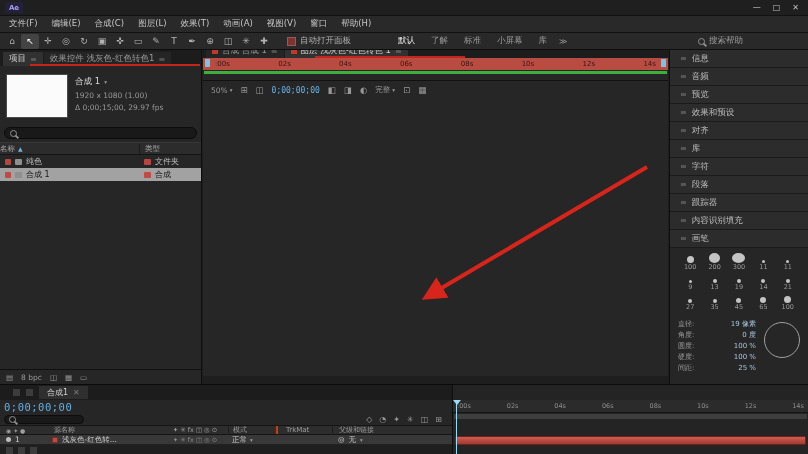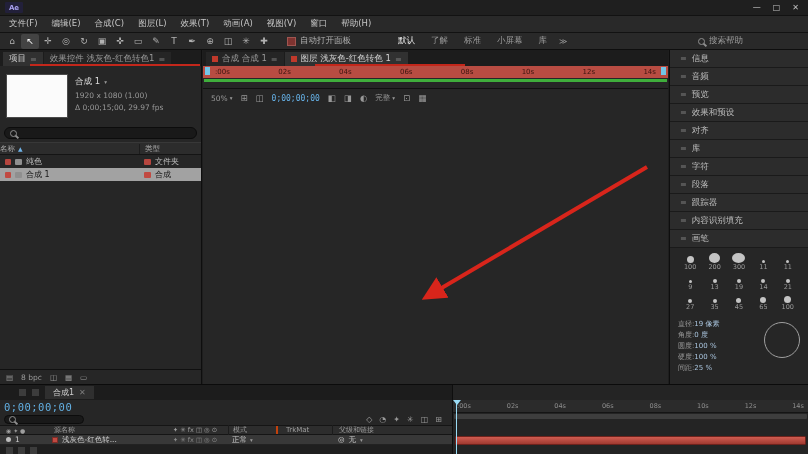--- a/index.html
+++ b/index.html
@@ -50,21 +50,21 @@
 .proj-row{height:13px;display:flex;align-items:center;font-size:8px;color:#bdbdbd;flex:none}
 .proj-row.selected{background:#a2a2a2;color:#161616}
 .row-name{flex:1;display:flex;align-items:center;gap:4px;padding-left:5px;overflow:hidden;white-space:nowrap}
 .row-type{width:62px;display:flex;align-items:center;gap:4px;padding-left:5px}
 .label-chip{width:6px;height:6px;border-radius:1px;background:#b5453e;flex:none}
 .type-icon{width:7px;height:6px;background:#8f8f8f;flex:none;border-radius:1px}
 .proj-fill{flex:1}
 .proj-footer{height:15px;background:#262626;border-top:1px solid #101010;display:flex;align-items:center;gap:8px;padding:0 6px;font-size:7.5px;color:#9a9a9a;flex:none}
 
 
-.center-panel{position:absolute;top:50px;left:203px;width:465px;height:334px;background:#262626;display:flex;flex-direction:column;z-index:1}
+.center-panel{position:absolute;top:42px;left:203px;width:465px;height:334px;background:#262626;display:flex;flex-direction:column;z-index:1}
 .red-dot{width:6px;height:6px;background:#c0392b;flex:none}
 .canvas{position:relative;flex:1;background:#777171;border:1px solid #151515;border-top:none}
 .layer-ruler{position:relative;height:12px;background:#b84c42;display:flex;align-items:center;justify-content:space-between;padding:0 12px;font-size:7px;color:#3a1410;flex:none}
 .ruler-handle{position:absolute;top:2px;width:5px;height:8px;background:#74c6e8}
 .green-line{height:3px;background:#3fae3c;margin:1px 1px 0 1px;flex:none}
 .viewer-toolbar{height:19px;margin-top:6px;background:#262626;border-top:1px solid #111;display:flex;align-items:center;gap:8px;padding:0 8px;font-size:7.5px;color:#989898;flex:none}
 .vt-group{display:flex;align-items:center;gap:2px;white-space:nowrap}
 .vt-icon{font-size:8.5px}
 .vt-timecode{color:#66b2e8;font-family:"DejaVu Sans Mono","Liberation Mono",monospace;font-size:8px}
 .dd-arrow{font-size:5.5px;color:#9a9a9a}
@@ -87,28 +87,28 @@
 
 
 .right-panel{position:absolute;top:50px;left:669px;width:139px;height:334px;background:#262626;border-left:1px solid #0e0e0e;display:flex;flex-direction:column;z-index:1}
 .rp-section{height:18px;flex:none;background:#2c2c2c;border-bottom:1px solid #1a1a1a;display:flex;align-items:center;gap:5px;padding-left:10px;font-size:8.5px;color:#bdbdbd}
 .brush-grid{display:grid;grid-template-columns:repeat(5,1fr);padding:5px 8px 2px 8px;row-gap:2px}
 .brush-cell{display:flex;flex-direction:column;align-items:center;justify-content:flex-end;gap:1px;height:18px}
 .brush-dot{background:#c4c4c4;border-radius:50%;width:5px;height:5px}
 .brush-num{font-size:6.5px;color:#9a9a9a;line-height:7px}
 .brush-bottom{display:flex;padding:6px 8px;gap:8px}
 .brush-params{flex:1;min-width:0}
-.bp-row{display:flex;font-size:7px;color:#9a9a9a;line-height:11px}
+.bp-row{display:flex;justify-content:space-between;font-size:7px;color:#9a9a9a;line-height:11px}
 .bp-val{color:#a9c4dd}
 .brush-preview{width:36px;height:36px;border:1px solid #9f9f9f;border-radius:50%;flex:none;margin-top:3px}
 
 
 .timeline{position:absolute;left:0;top:384px;width:808px;height:70px;background:#262626;border-top:1px solid #0b0b0b;z-index:1}
 .tl-left{position:absolute;left:0;top:0;width:453px;height:70px;border-right:1px solid #0e0e0e;display:flex;flex-direction:column}
-.tl-tabrow{height:15px;background:#1c1c1c;display:flex;align-items:center;gap:6px;padding:0 19px;flex:none}
+.tl-tabrow{height:15px;background:#1c1c1c;display:flex;align-items:center;gap:6px;padding:0 13px;flex:none}
 .sq{width:7px;height:7px;background:#3c3c3c;display:inline-block;flex:none}
 .tl-tab{background:#2f2f2f;color:#d0d0d0;font-size:8px;padding:1px 8px;display:flex;gap:5px;align-items:center}
 .tl-tcrow{height:13px;display:flex;align-items:center;padding:0 4px;flex:none}
 .tl-timecode{font-size:10.5px;color:#63b1e4;font-family:"DejaVu Sans Mono","Liberation Mono",monospace;letter-spacing:.5px}
 .tl-searchrow{height:12px;display:flex;align-items:center;gap:6px;padding:0 4px;flex:none}
 .tl-search{width:80px;height:9px;background:#191919;border:1px solid #0c0c0c;border-radius:5px;display:flex;align-items:center;padding:0 4px}
 .tl-toggles{margin-left:auto;display:flex;gap:7px;font-size:8px;color:#9a9a9a;padding-right:6px}
 .tl-header{height:10px;background:#2d2d2d;border-top:1px solid #151515;border-bottom:1px solid #151515;display:flex;align-items:center;font-size:7px;color:#9e9e9e;flex:none}
 .th-av{width:50px;display:flex;gap:4px;padding-left:6px;font-size:6px}
 .th-src{width:112px;padding-left:4px}

